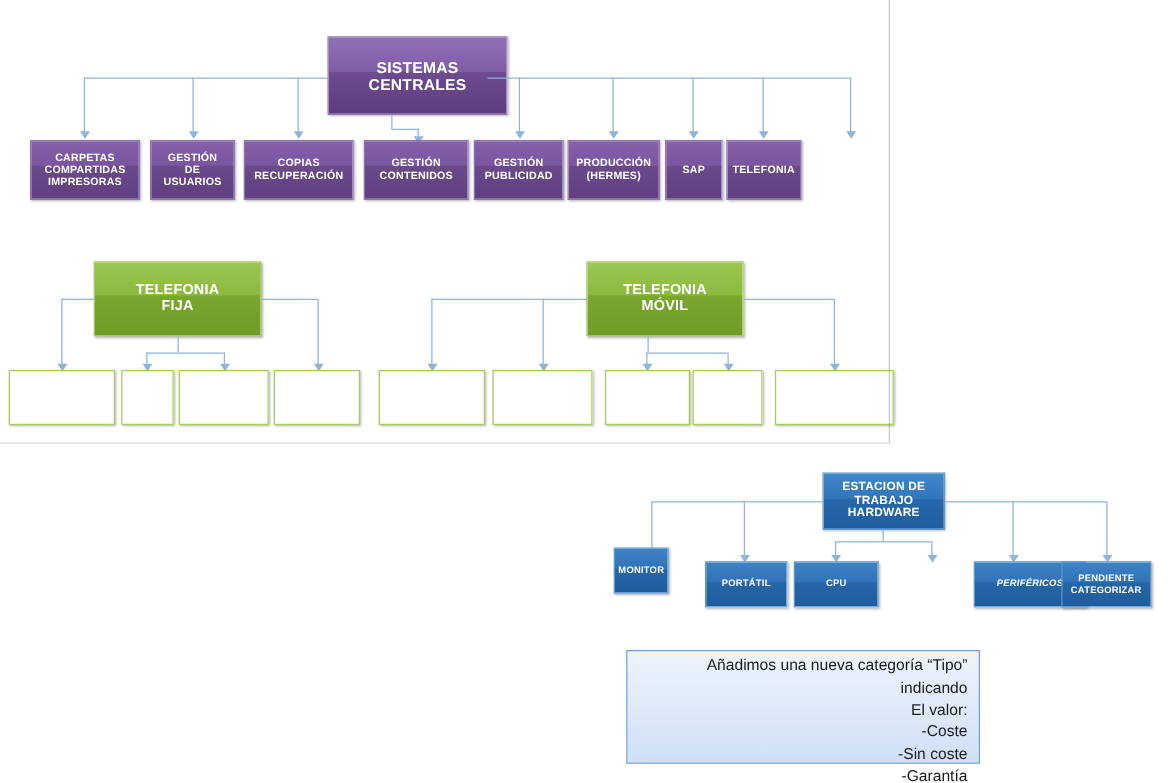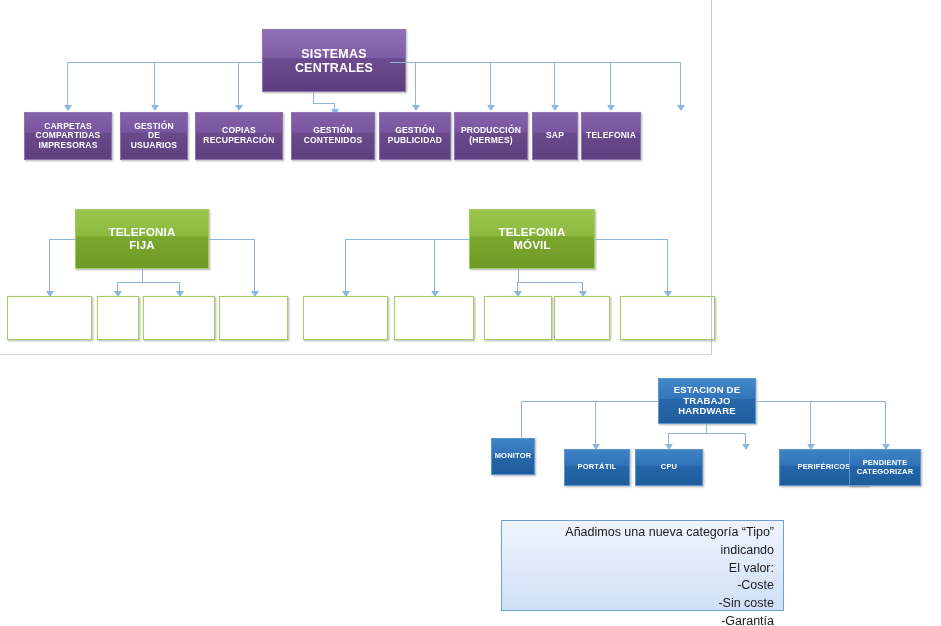--- a/index.html
+++ b/index.html
@@ -208,21 +208,21 @@
   <div class="conn v" style="left:706px;top:424px;height:9px;"></div>
   <div class="conn h" style="left:668px;top:433px;width:77px;"></div>
   <div class="conn v" style="left:668px;top:433px;height:12px;"></div>
   <div class="arrow" style="left:665px;top:444px;"></div>
   <div class="conn v" style="left:745px;top:433px;height:12px;"></div>
   <div class="arrow" style="left:742px;top:444px;"></div>
 
   <div class="node blue" style="left:491px;top:438px;width:44px;height:37px;font-size:7.5px;">MONITOR</div>
   <div class="node blue" style="left:564px;top:449px;width:66px;height:37px;font-size:7.5px;">PORTÁTIL</div>
   <div class="node blue" style="left:635px;top:449px;width:68px;height:37px;font-size:7.5px;">CPU</div>
-  <div class="node blue" style="left:779px;top:449px;width:90px;height:37px;font-size:7.5px;">PERIFÉRICOS</div>
+  <div class="node blue" style="left:779px;top:449px;width:90px;height:37px;font-size:7.5px;font-style:italic;">PERIFÉRICOS</div>
   <div class="node blue" style="left:849px;top:449px;width:72px;height:37px;font-size:7.5px;">PENDIENTE
 CATEGORIZAR</div>
 
   <div id="note-box" style="left:501px;top:520px;width:283px;height:91px;">Añadimos una nueva categoría “Tipo” indicando
 El valor:
 -Coste
 -Sin coste
 -Garantía</div>
 
 </div>

